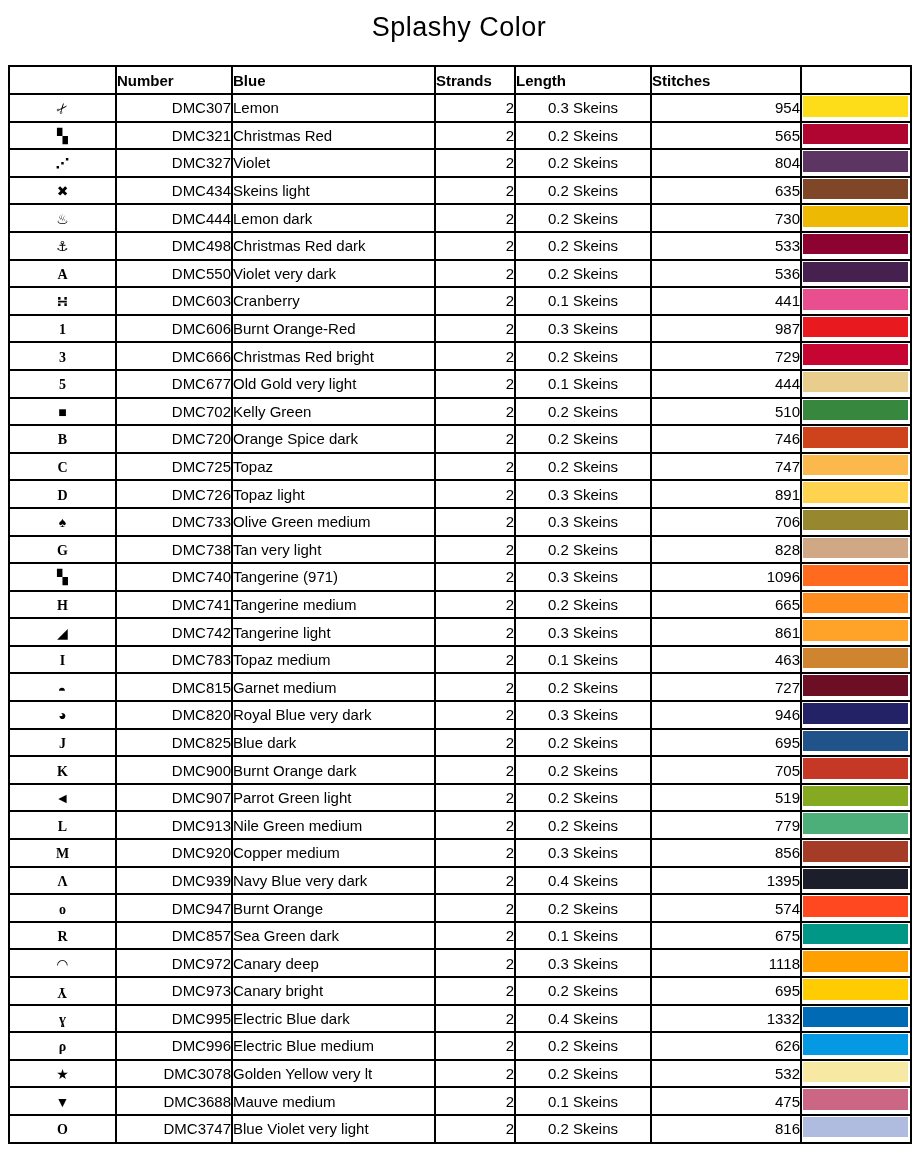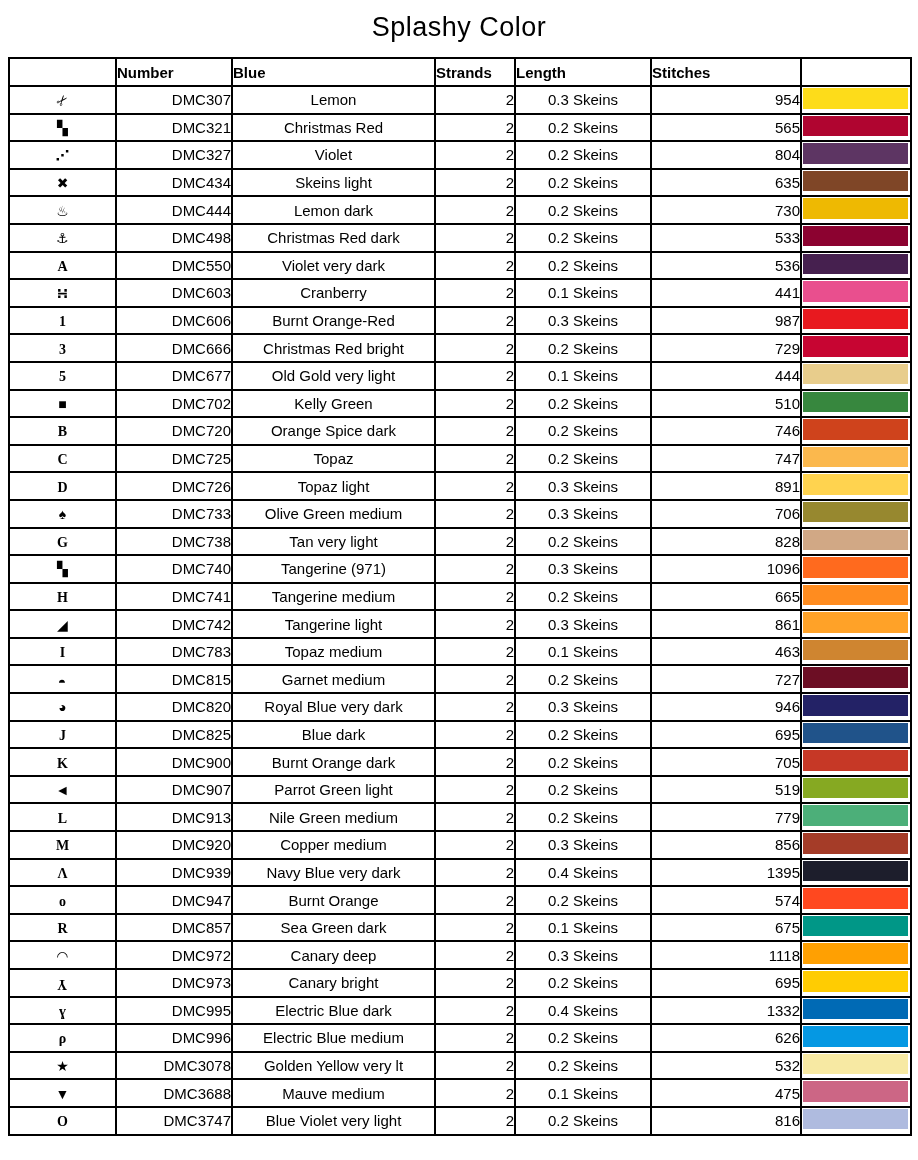--- a/index.html
+++ b/index.html
@@ -11,21 +11,21 @@
   }
   .page-title{
     text-align:center;
     font-size:27px;
     padding-top:12px;
     letter-spacing:0.5px;
   }
   table.color-key{
     border-collapse:collapse;
     table-layout:fixed;
-    margin:14px auto 0 8px;
+    margin:22px auto 0 8px;
     width:902px;
     padding-left:28px;
   }
   table.color-key td,table.color-key th{
     border:2px solid #000;
     padding:0;
     overflow:hidden;
     white-space:nowrap;
   }
   col.c-sym{width:107px;}
@@ -50,21 +50,21 @@
     font-family:"Liberation Serif","DejaVu Sans",serif;
     font-weight:bold;
     font-size:14px;
     line-height:1;
   }
   .rot90{transform:rotate(90deg);}
   .rot180{transform:rotate(180deg);}
   .rot-50{transform:rotate(-50deg);}
   td.number-cell{padding-left:7px;text-align:right;}
   .brand{display:inline-block;width:46px;}
-  td.name-cell{padding-left:7px;text-align:center;}
+  td.name-cell{padding-left:7px;}
   td.strands-cell{text-align:right;padding-right:4px;}
   td.length-cell{text-align:center;padding-right:3px;}
   td.stitches-cell{text-align:right;padding-right:3px;}
   td.swatch-cell{vertical-align:top;}
   .swatch{
     height:20.5px;
     margin:1px 2px 4px 1px;
   }
 </style>
 </head>

